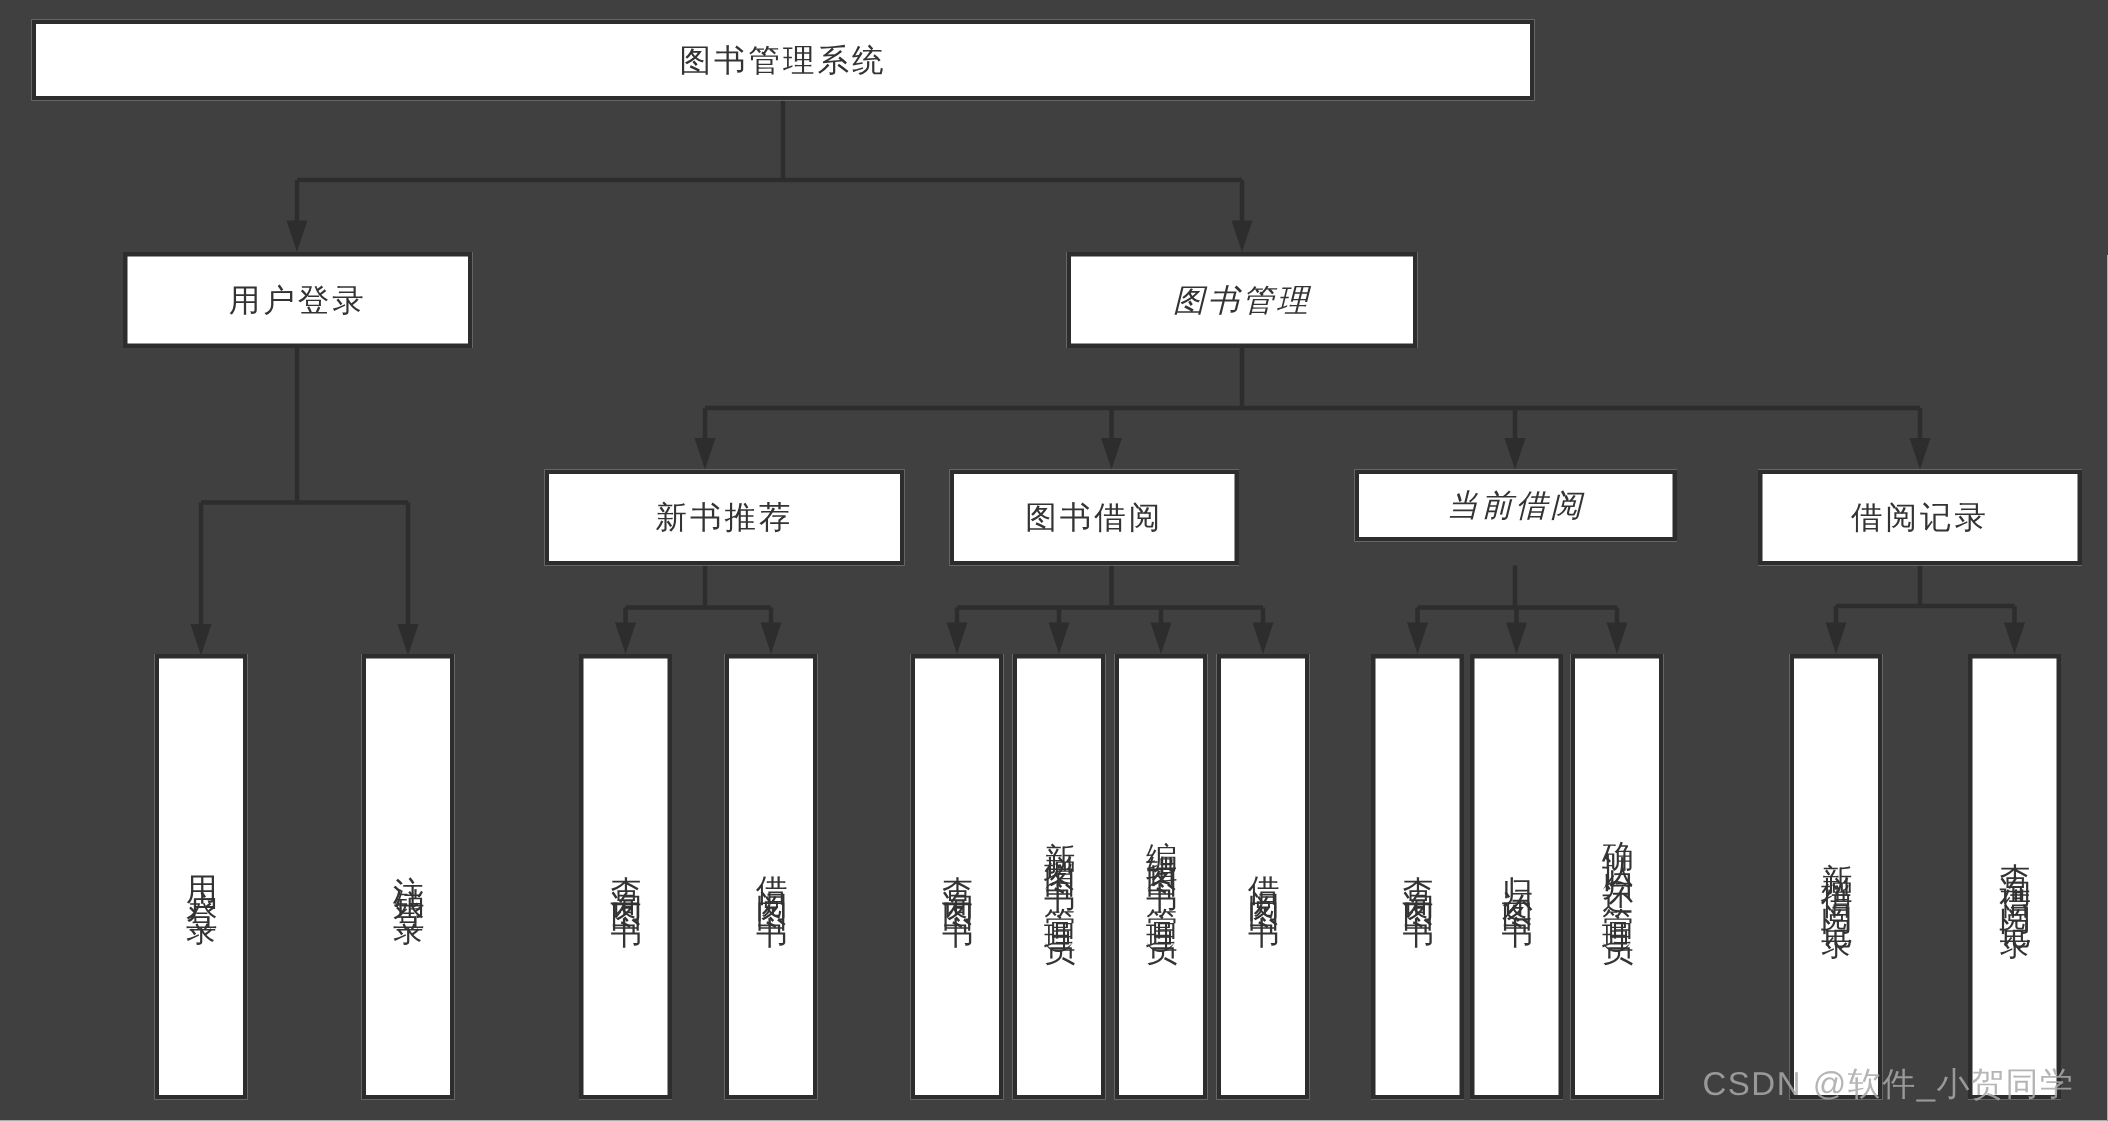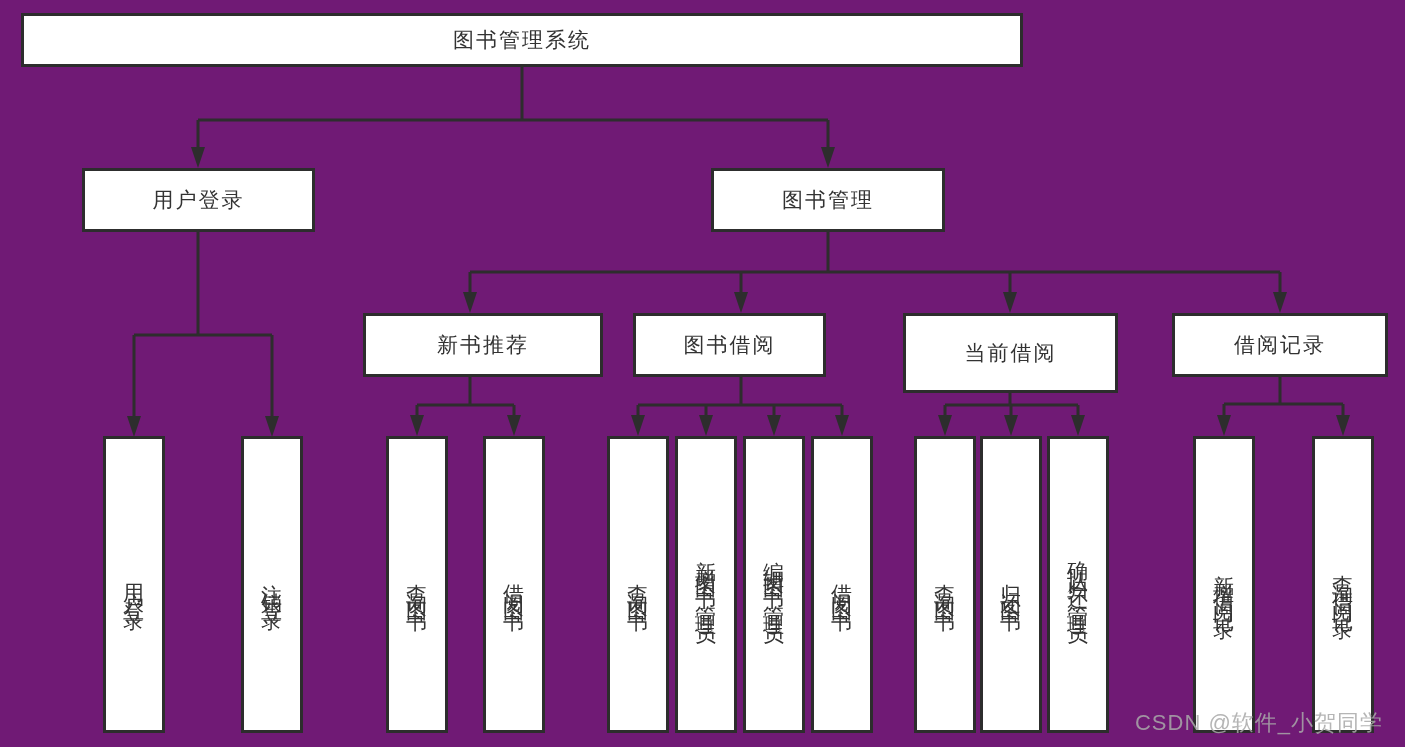--- a/index.html
+++ b/index.html
@@ -5,21 +5,21 @@
   html, body {
     margin: 0;
     padding: 0;
     background: #ffffff;
     font-family: "Liberation Sans", "DejaVu Sans", sans-serif;
   }
   .stage {
     position: relative;
     width: 1405px;
     height: 747px;
-    background: #701a75;
+    background: #404040;
     overflow: hidden;
   }
   svg.connectors {
     position: absolute;
     left: 0; top: 0;
     width: 1405px;
     height: 747px;
     z-index: 1;
   }
   .box {
@@ -42,24 +42,24 @@
     writing-mode: vertical-rl;
     text-orientation: mixed;
     font-size: 21px;
     letter-spacing: 9px;
     line-height: 1;
     color: #333333;
   }
   
   .b-root        { left: 21px;   top: 13px;  width: 1002px; height: 54px; }
   .b-user-login  { left: 82px;   top: 168px; width: 233px;  height: 64px; }
-  .b-book-mgmt   { left: 711px;  top: 168px; width: 234px;  height: 64px; }
+  .b-book-mgmt   { left: 711px;  top: 168px; width: 234px;  height: 64px; font-style: italic; }
   .b-g0          { left: 363px;  top: 313px; width: 240px;  height: 64px; justify-content: center; }
   .b-g1          { left: 633px;  top: 313px; width: 193px;  height: 64px; }
-  .b-g2          { left: 903px;  top: 313px; width: 215px;  height: 80px; }
+  .b-g2          { left: 903px;  top: 313px; width: 215px;  height: 48px; font-style: italic; }
   .b-g3          { left: 1172px; top: 313px; width: 216px;  height: 64px; }
   .tall          { width: 62px;  top: 436px; height: 297px; }
   .b-ul0  { left: 103px;  }
   .b-ul1  { left: 241px;  }
   .b-g0c0 { left: 386px;  }
   .b-g0c1 { left: 483px;  }
   .b-g1c0 { left: 607px;  }
   .b-g1c1 { left: 675px;  }
   .b-g1c2 { left: 743px;  }
   .b-g1c3 { left: 811px;  }

